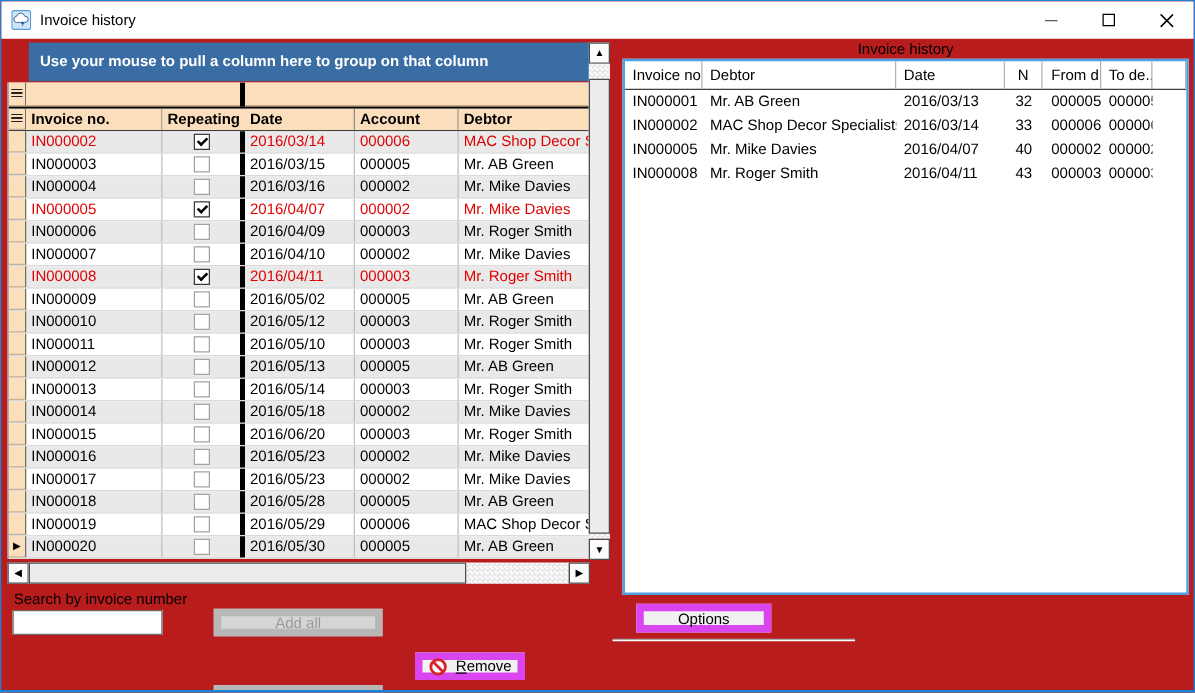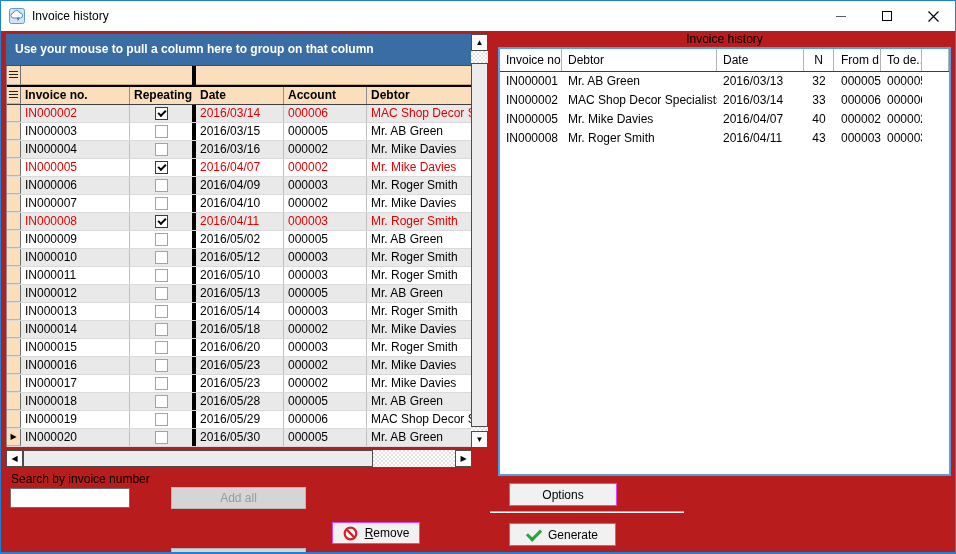--- a/index.html
+++ b/index.html
@@ -11,21 +11,21 @@
   
   .titlebar{position:absolute;left:0;top:0;right:0;height:30px;background:#ffffff;}
   .app-icon{position:absolute;left:8px;top:7px;width:16px;height:16px;}
   .title-text{position:absolute;left:31px;top:0;height:30px;line-height:30px;font-size:12px;color:#000;}
   .wbtn{position:absolute;top:0;width:46px;height:30px;display:flex;align-items:center;justify-content:center;}
   .wbtn.min{left:817px;} .wbtn.max{left:863px;} .wbtn.close{left:909px;}
   .glyph-min{width:10px;height:1px;background:#5a5a5a;}
   .glyph-max{width:10px;height:10px;border:1px solid #000;box-sizing:border-box;}
 
   
-  .group-bar{position:absolute;left:5px;top:33px;width:465px;height:31px;background:#3a6da4;
+  .group-bar{position:absolute;left:22px;top:33px;width:465px;height:31px;background:#3a6da4;
              color:#fff;font-weight:bold;font-size:12px;line-height:31px;padding-left:9px;
              box-sizing:border-box;white-space:nowrap;overflow:hidden;}
 
   .grid{position:absolute;left:5px;top:65px;width:465px;height:381px;background:#fff;
         border-left:1px solid #8a8a8a;box-sizing:border-box;overflow:hidden;}
   .grow{display:flex;width:465px;box-sizing:border-box;}
   .cell{box-sizing:border-box;overflow:hidden;white-space:nowrap;font-size:12px;}
   .sel{width:14px;background:#fbdebb;border-right:1px solid #707070;border-bottom:1px solid #c9b193;
        display:flex;align-items:center;justify-content:center;}
   .divider{width:4px;background:#000;}
@@ -67,21 +67,21 @@
   .vscroll .thumb{position:absolute;left:0;top:29px;width:17px;height:364px;background:#ececec;
                   border:1px solid #4c4c4c;box-sizing:border-box;}
   .hscroll{position:absolute;left:5px;top:449px;width:466px;height:17px;}
   .hscroll .left{left:0;top:0;width:17px;height:17px;}
   .hscroll .right{left:449px;top:0;width:17px;height:17px;}
   .hscroll .track{position:absolute;left:17px;top:0;width:432px;height:17px;}
   .hscroll .thumb{position:absolute;left:17px;top:0;width:350px;height:17px;background:#ececec;
                   border:1px solid #4c4c4c;box-sizing:border-box;}
 
   
-  .btn{position:absolute;box-sizing:border-box;background:#f1f1f1;border:1px solid #d946ef;
+  .btn{position:absolute;box-sizing:border-box;background:#f1f1f1;border:6px solid #d946ef;
        font-family:inherit;font-size:12px;color:#000;display:flex;align-items:center;justify-content:center;
        padding:0;cursor:default;}
   .btn.disabled{background:#d5d5d5;border-color:#b7b7b7;color:#9a9a9a;}
   .btn .ic{display:flex;align-items:center;margin-right:7px;}
   .btn u{text-decoration:underline;}
   #btn-search{left:13px;top:521px;width:115px;height:22px;}
   #btn-addall{left:170px;top:486px;width:135px;height:22px;}
   #btn-addsel{left:170px;top:521px;width:135px;height:22px;margin-top:26px;}
   #btn-remove{left:331px;top:521px;width:88px;height:22px;}
   #btn-options{left:508px;top:482px;width:108px;height:23px;}
@@ -454,20 +454,14 @@
           <div class="rc rc6">000003</div>
           <div class="rc rcf"></div>
         </div>
       </div>
   </div>
 
   <div class="btn" id="btn-options">
     <span class="lbl">Options</span>
   </div>
   <div class="rp-divider"></div>
-  <div class="btn" id="btn-generate">
-    <span class="ic">
-        <span class="gcheck"></span>
-      </span>
-    <span class="lbl">Generate</span>
-  </div>
 
 </div>
 
 </body></html>

